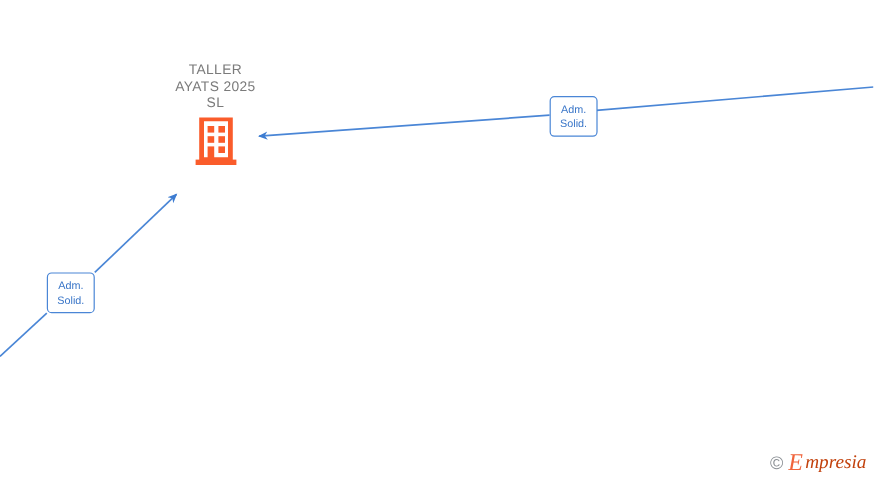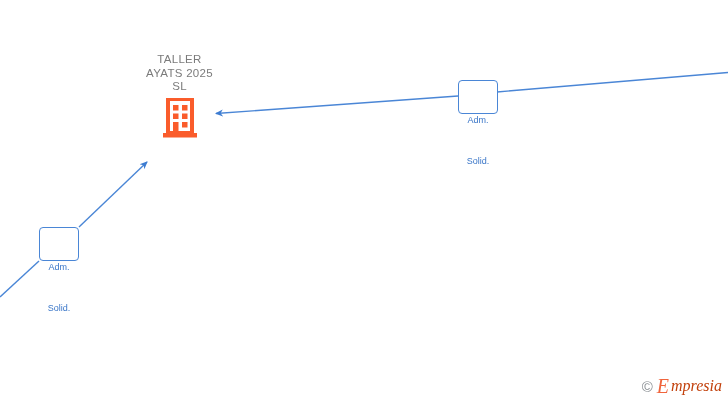--- a/index.html
+++ b/index.html
@@ -59,21 +59,21 @@
     border-radius: 4px;
     background: #ffffff;
     color: #3a76c8;
     font-size: 9px;
     line-height: 12px;
     text-align: center;
     padding-top: 4px;
     font-family: "Liberation Sans", sans-serif;
     z-index: 3;
   }
-  .rel-box span { display: block; margin-top: 29px; }
+  .rel-box span { display: block; }
   .rel-box-right { left: 458px; top: 80px; }
   .rel-box-left  { left: 39px;  top: 227px; }
 
   
   .watermark {
     position: absolute;
     right: 6px;
     bottom: 4px;
     display: flex;
     align-items: center;

